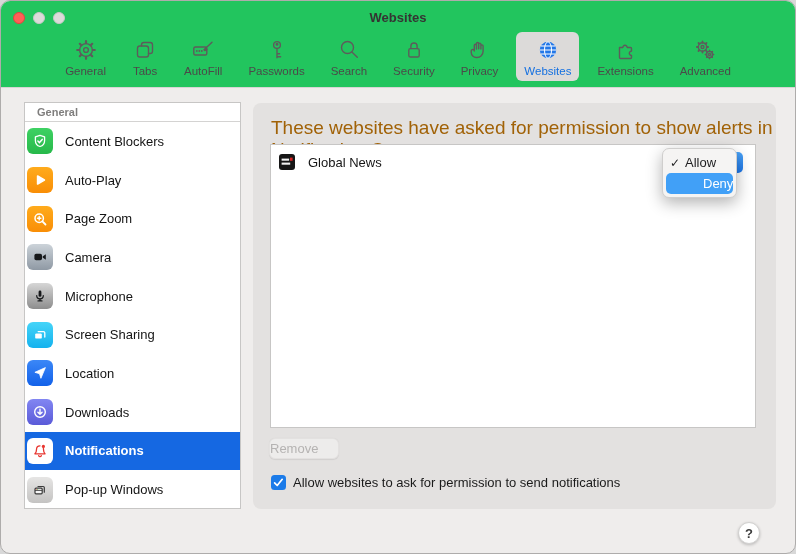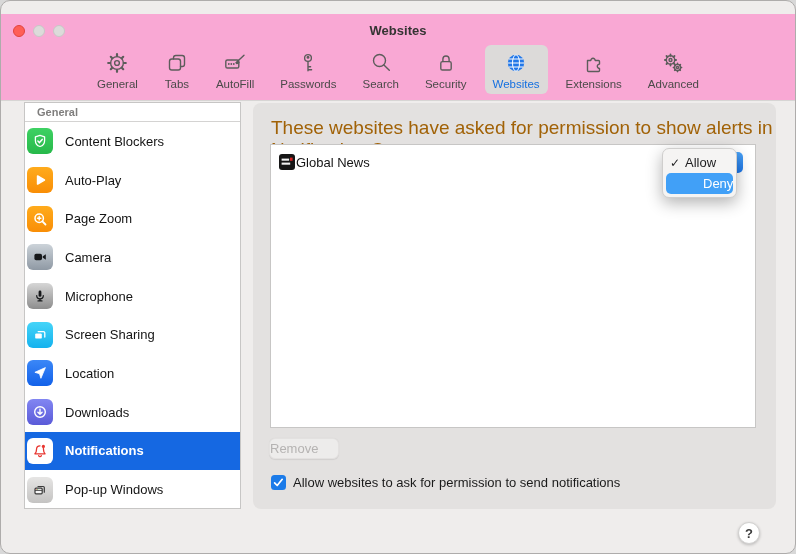--- a/index.html
+++ b/index.html
@@ -1,20 +1,20 @@
 <!DOCTYPE html>
 <html><head>
 <meta charset="utf-8">
 <style>
   html,body{margin:0;padding:0;background:#d8d8d8;font-family:"Liberation Sans","DejaVu Sans",sans-serif;}
   *{box-sizing:border-box;}
   .window{position:relative;width:796px;height:554px;background:#efedec;border:1px solid #aeacab;border-radius:10px;overflow:hidden;}
 
   
-  .header{position:absolute;left:0;top:0;width:100%;height:87px;border-bottom:1px solid #d7d5d4;background:#f9a8d4;margin-top:13px;}
+  .header{position:absolute;left:0;top:0;width:100%;height:87px;border-bottom:1px solid #d7d5d4;background:#22c55e;}
   .traffic{position:absolute;left:12px;top:11px;display:flex;gap:8px;}
   .tl{width:12px;height:12px;border-radius:50%;}
   .tl-red{background:#ff5f57;border:0.5px solid #e0443e;}
   .tl-gray{background:#dcdbda;border:0.5px solid #c8c7c6;}
   .wtitle{position:absolute;left:0;top:9px;width:100%;text-align:center;font-size:13px;font-weight:bold;color:#353433;}
   .toolbar{position:absolute;left:0;top:31px;width:100%;display:flex;justify-content:center;align-items:flex-start;gap:10px;}
   .titem{display:flex;flex-direction:column;align-items:center;padding:5px 8px 4px;border-radius:6px;cursor:default;}
   .titem.sel{background:#dcdad9;}
   .ticon{width:26px;height:26px;display:flex;align-items:center;justify-content:center;}
   .tlabel{font-size:11.5px;color:#4b4a49;margin-top:2px;}
@@ -38,21 +38,21 @@
   .ic-loc{background:linear-gradient(180deg,#3b87f7,#1261e9);}
   .ic-dl{background:linear-gradient(180deg,#8286f2,#5a5ad8);}
   .ic-not{background:#ffffff;}
   .ic-pw{background:linear-gradient(180deg,#e6e5e4,#c4c3c2);}
 
   
   .pane{position:absolute;left:252px;top:102px;width:523px;height:406px;background:#e3e1e0;border-radius:8px;}
   .pane-header{position:absolute;left:18px;top:14px;font-size:19px;color:#a16207;}
   .listbox{position:absolute;left:17px;top:41px;width:486px;height:284px;background:#ffffff;border:1px solid #c7c6c5;}
   .site-row{display:flex;align-items:center;padding:9px 8px 0 8px;}
-  .site-name{margin-left:1px;font-size:13px;color:#151515;}
+  .site-name{margin-left:13px;font-size:13px;color:#151515;}
   .popup-sliver{position:absolute;left:444px;top:49px;width:46px;height:21px;border-radius:5px;background:linear-gradient(180deg,#4aa3f8,#1e78ec);}
   .menu{position:absolute;left:409px;top:45px;width:75px;background:#f5f4f3;border:1px solid #cfcecd;border-radius:7px;box-shadow:0 5px 16px rgba(0,0,0,0.3);padding:3px;z-index:5;}
   .menu-item{height:21px;display:flex;align-items:center;font-size:13px;color:#1d1d1f;border-radius:5px;padding-left:4px;}
   .menu-check{width:13px;font-size:12px;margin-right:2px;}
   .menu-item.hl{background:#41a0f7;color:#ffffff;padding-left:37px;}
   .remove-btn{position:absolute;left:16px;top:335px;width:70px;height:21px;background:#edecEB;border:1px solid #e3e1e0;border-radius:6px;box-shadow:0 0.5px 1px rgba(0,0,0,0.08);font-size:13px;color:#b5b3b2;text-align:left;line-height:20px;}
   .cb-row{position:absolute;left:18px;top:372px;display:flex;align-items:center;}
   .cb-label{margin-left:7px;font-size:13px;color:#1a1a1a;}
 
   
@@ -146,20 +146,30 @@
           <svg width="24" height="24" viewBox="0 0 24 24">
               <g class="tb-stroke">
                 <rect x="6.8" y="10.6" width="10.4" height="8.4" rx="1.6"></rect>
                 <path d="M8.9 10.6V8.1a3.1 3.1 0 0 1 6.2 0v2.5"></path>
               </g>
             </svg>
         </span>
         <span class="tlabel">Security</span>
       </div>
 
+      <div class="titem">
+        <span class="ticon">
+          <svg width="24" height="24" viewBox="0 0 24 24">
+              <g class="tb-stroke" stroke-width="1.3">
+                <path d="M7.3 13V7.4a1.1 1.1 0 0 1 2.2 0V11 M9.5 11V5.6a1.1 1.1 0 0 1 2.2 0v5.2 M11.7 10.8V6.2a1.1 1.1 0 0 1 2.2 0V11 M13.9 11V8a1.1 1.1 0 0 1 2.2 0v5.3a6.2 6.2 0 0 1-6.2 6.2h-0.4a5.3 5.3 0 0 1-5.3-5.3v-1.1c0-1.5 1.7-2.1 2.7-1.1l0.4 0.4"></path>
+              </g>
+            </svg>
+        </span>
+        <span class="tlabel">Privacy</span>
+      </div>
 
       <div class="titem sel">
         <span class="ticon">
           <svg width="24" height="24" viewBox="0 0 24 24">
               <circle cx="12" cy="12" r="8.2" fill="#2277e8"></circle>
               <g fill="none" stroke="#ffffff" stroke-width="1">
                 <ellipse cx="12" cy="12" rx="3.5" ry="8.2"></ellipse>
                 <path d="M3.8 12h16.4 M5 8h14 M5 16h14"></path>
               </g>
             </svg>

